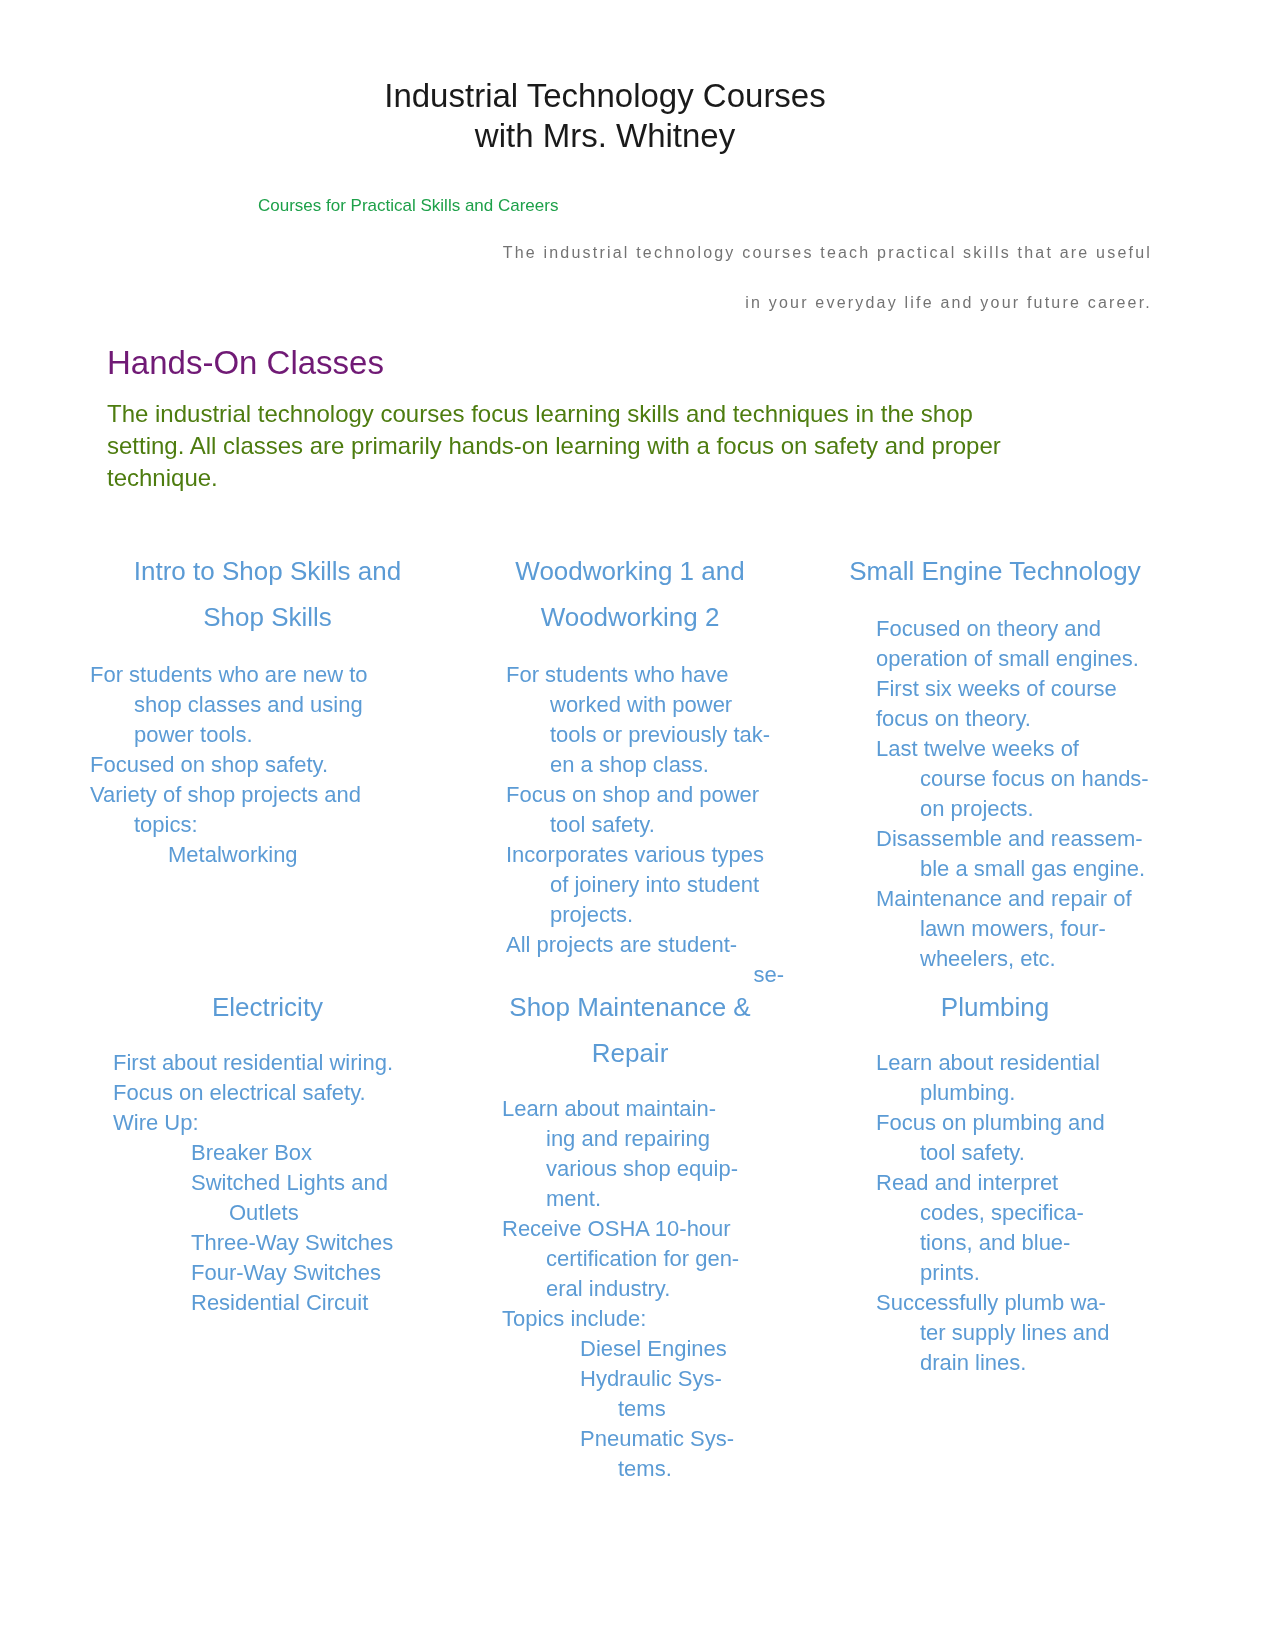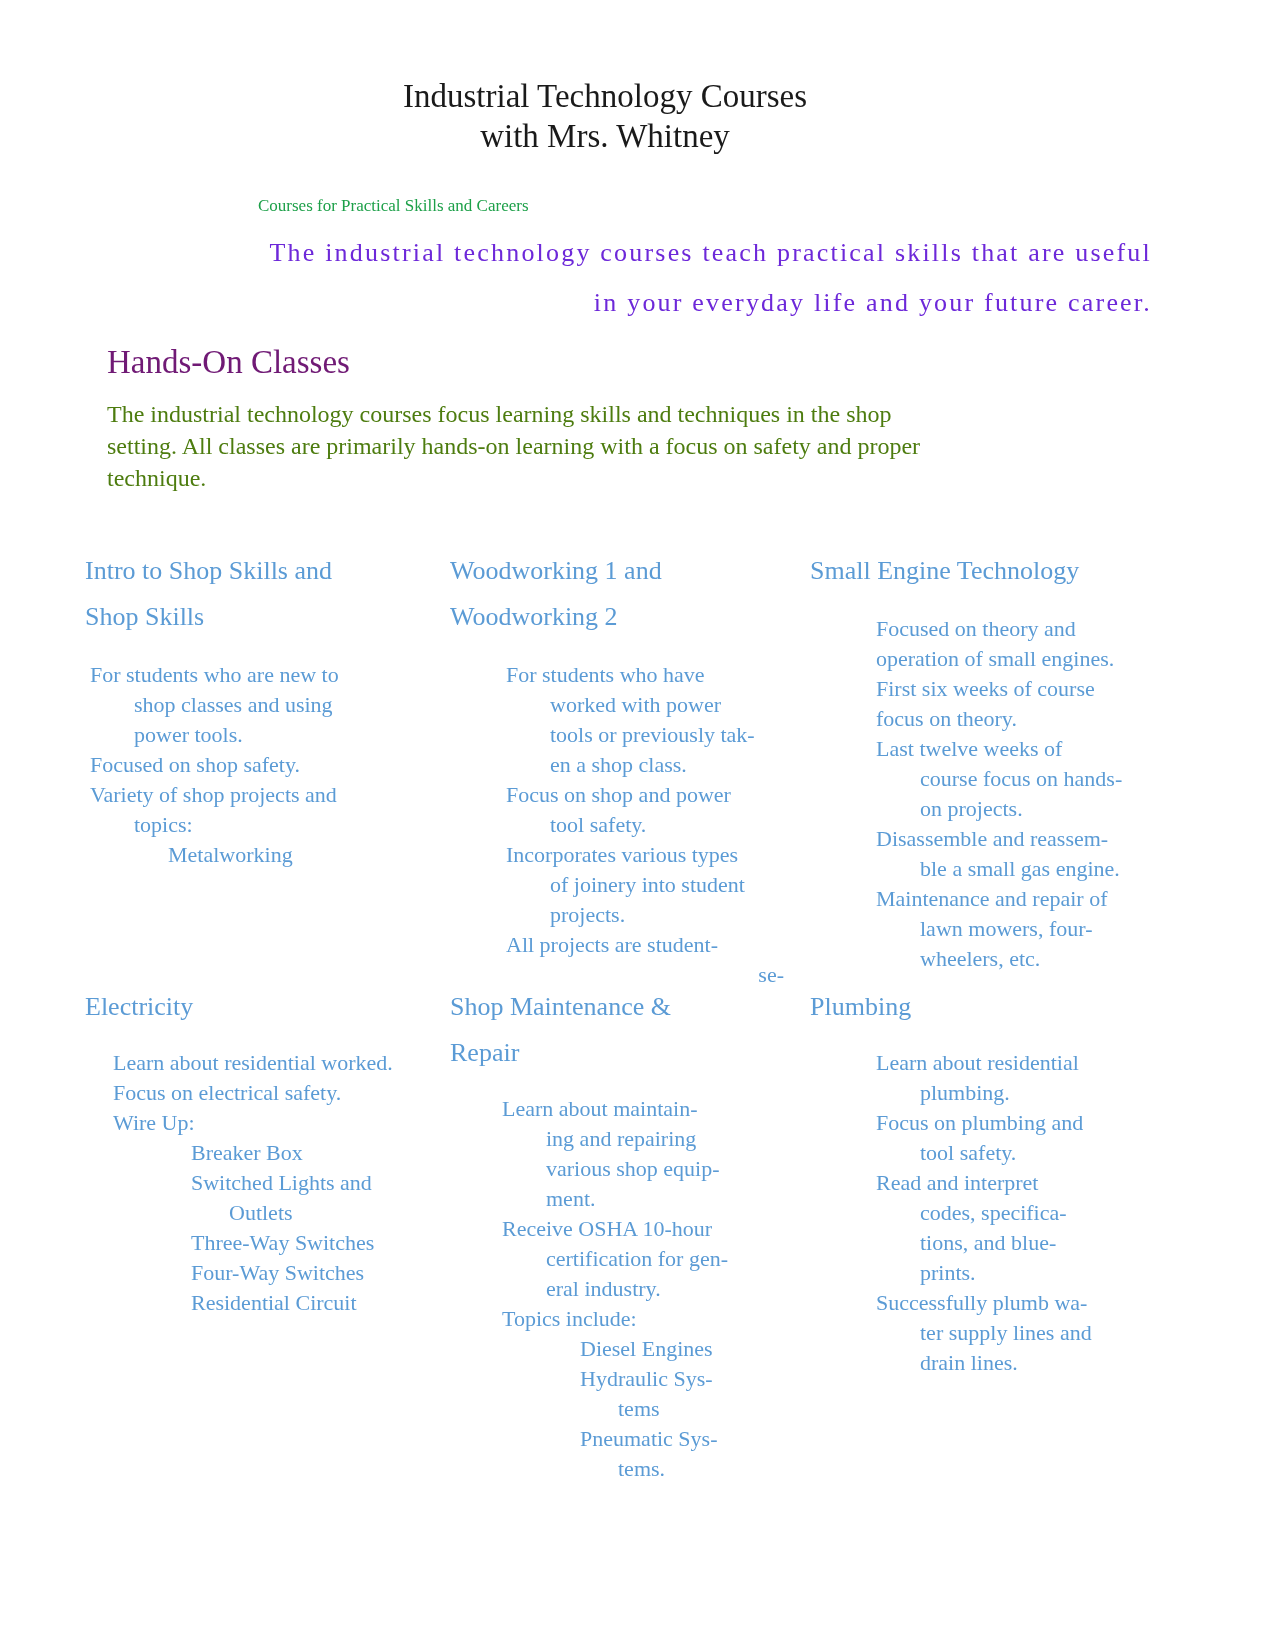--- a/index.html
+++ b/index.html
@@ -1,38 +1,38 @@
 <!DOCTYPE html>
 <html><head>
 <meta charset="utf-8">
 <style>
   html,body{margin:0;padding:0;background:#ffffff;}
   .page{
     position:relative;
     width:1237px;height:1650px;
     background:#ffffff;
-    font-family:Liberation Serif, serif;
+    font-family:Liberation Sans, sans-serif;
     overflow:hidden;
   }
   .title-block{
     position:absolute;top:76px;left:0;width:1210px;
     text-align:center;
     font-size:33px;line-height:40px;color:#1a1a1a;
   }
   .green-heading{
     position:absolute;top:196px;left:210px;
     font-size:17px;color:#1DA049;
     white-space:nowrap;
     margin-left:48px;
   }
   .subtitle-block{
     position:absolute;top:228px;left:240px;width:912px;
     text-align:right;
-    font-size:26px;line-height:50px;letter-spacing:2.2px;
-    color:#6d28d9;
+    font-size:16px;line-height:50px;letter-spacing:2.2px;
+    color:#737373;
   }
   .hands-heading{
     position:absolute;top:344px;left:107px;
     font-size:33px;color:#701a75;white-space:nowrap;
   }
   .intro-block{
     position:absolute;top:398px;left:107px;
     font-size:24px;line-height:32px;color:#4d7c0f;
   }
   .courses-row{
@@ -44,20 +44,21 @@
   .row2{top:984px;}
   .course-cell{padding-left:var(--pad,0px);}
   .row1 .course-cell:nth-child(1){--pad:5px;}
   .row1 .course-cell:nth-child(2){--pad:56px;}
   .row1 .course-cell:nth-child(3){--pad:66px;}
   .row2 .course-cell:nth-child(1){--pad:28px;}
   .row2 .course-cell:nth-child(2){--pad:52px;}
   .row2 .course-cell:nth-child(3){--pad:66px;}
   .course-title{
     margin-left:calc(0px - var(--pad,0px));
+    text-align:center;
     font-size:26px;line-height:46px;color:#5B9BD5;
     margin-bottom:20px;
   }
   .row2 .course-title{margin-bottom:18px;}
   .course-body{
     font-size:22px;line-height:30px;color:#5B9BD5;
   }
   .line{white-space:nowrap;}
   .ind-1{padding-left:44px;}
   .ind-2{padding-left:78px;}
@@ -144,21 +145,21 @@
         </div>
     </div>
   </div>
 
   <div class="courses-row row2">
     <div class="course-cell">
       <div class="course-title">
           <div class="line">Electricity</div>
         </div>
       <div class="course-body">
-          <div class="line">Learn about residential worked.</div>
+          <div class="line">First about residential wiring.</div>
           <div class="line">Focus on electrical safety.</div>
           <div class="line">Wire Up:</div>
           <div class="line ind-2">Breaker Box</div>
           <div class="line ind-2">Switched Lights and</div>
           <div class="line ind-3">Outlets</div>
           <div class="line ind-2">Three-Way Switches</div>
           <div class="line ind-2">Four-Way Switches</div>
           <div class="line ind-2">Residential Circuit</div>
         </div>
     </div>

